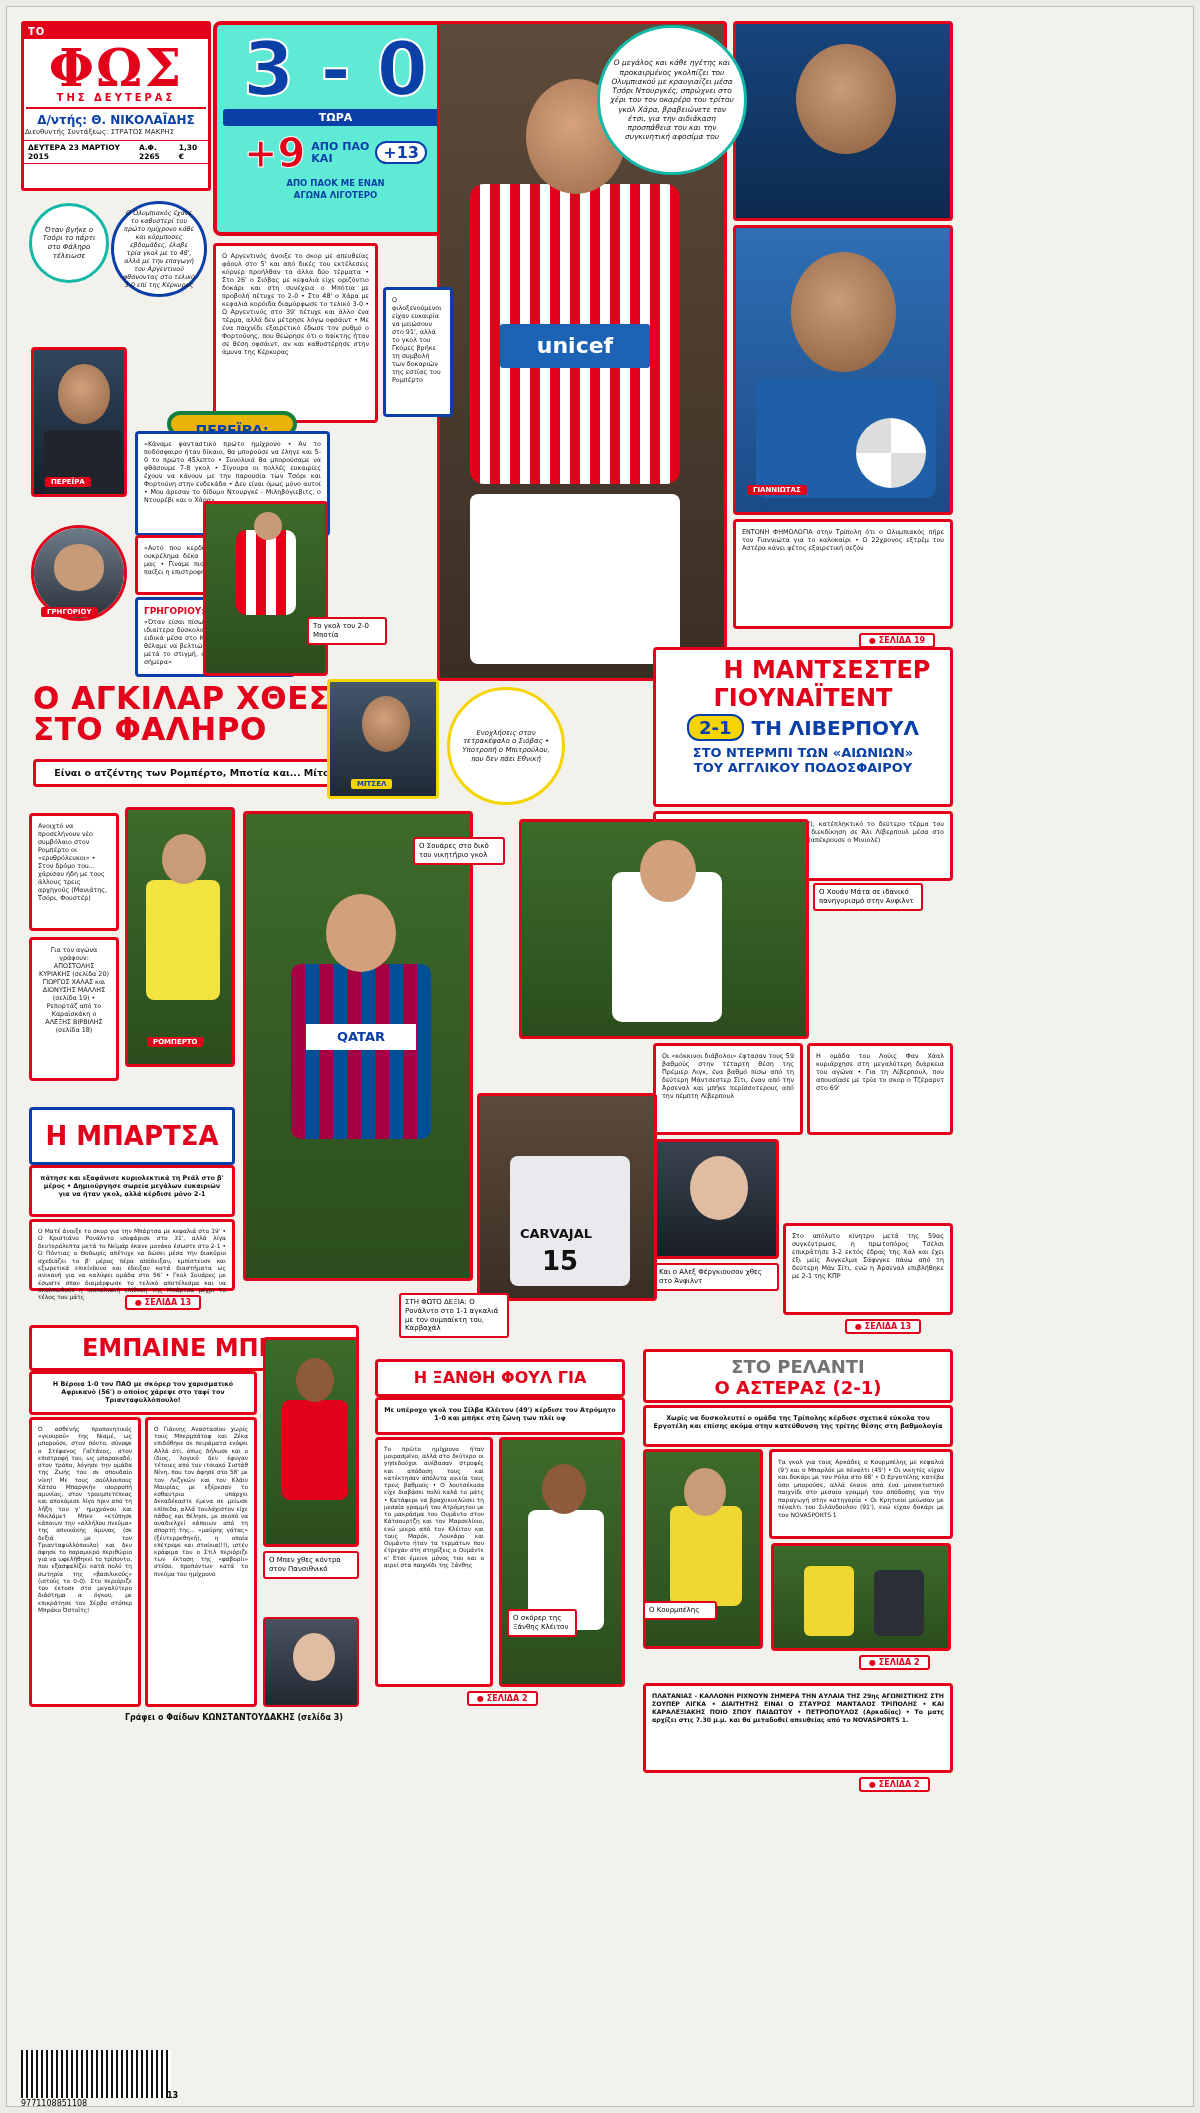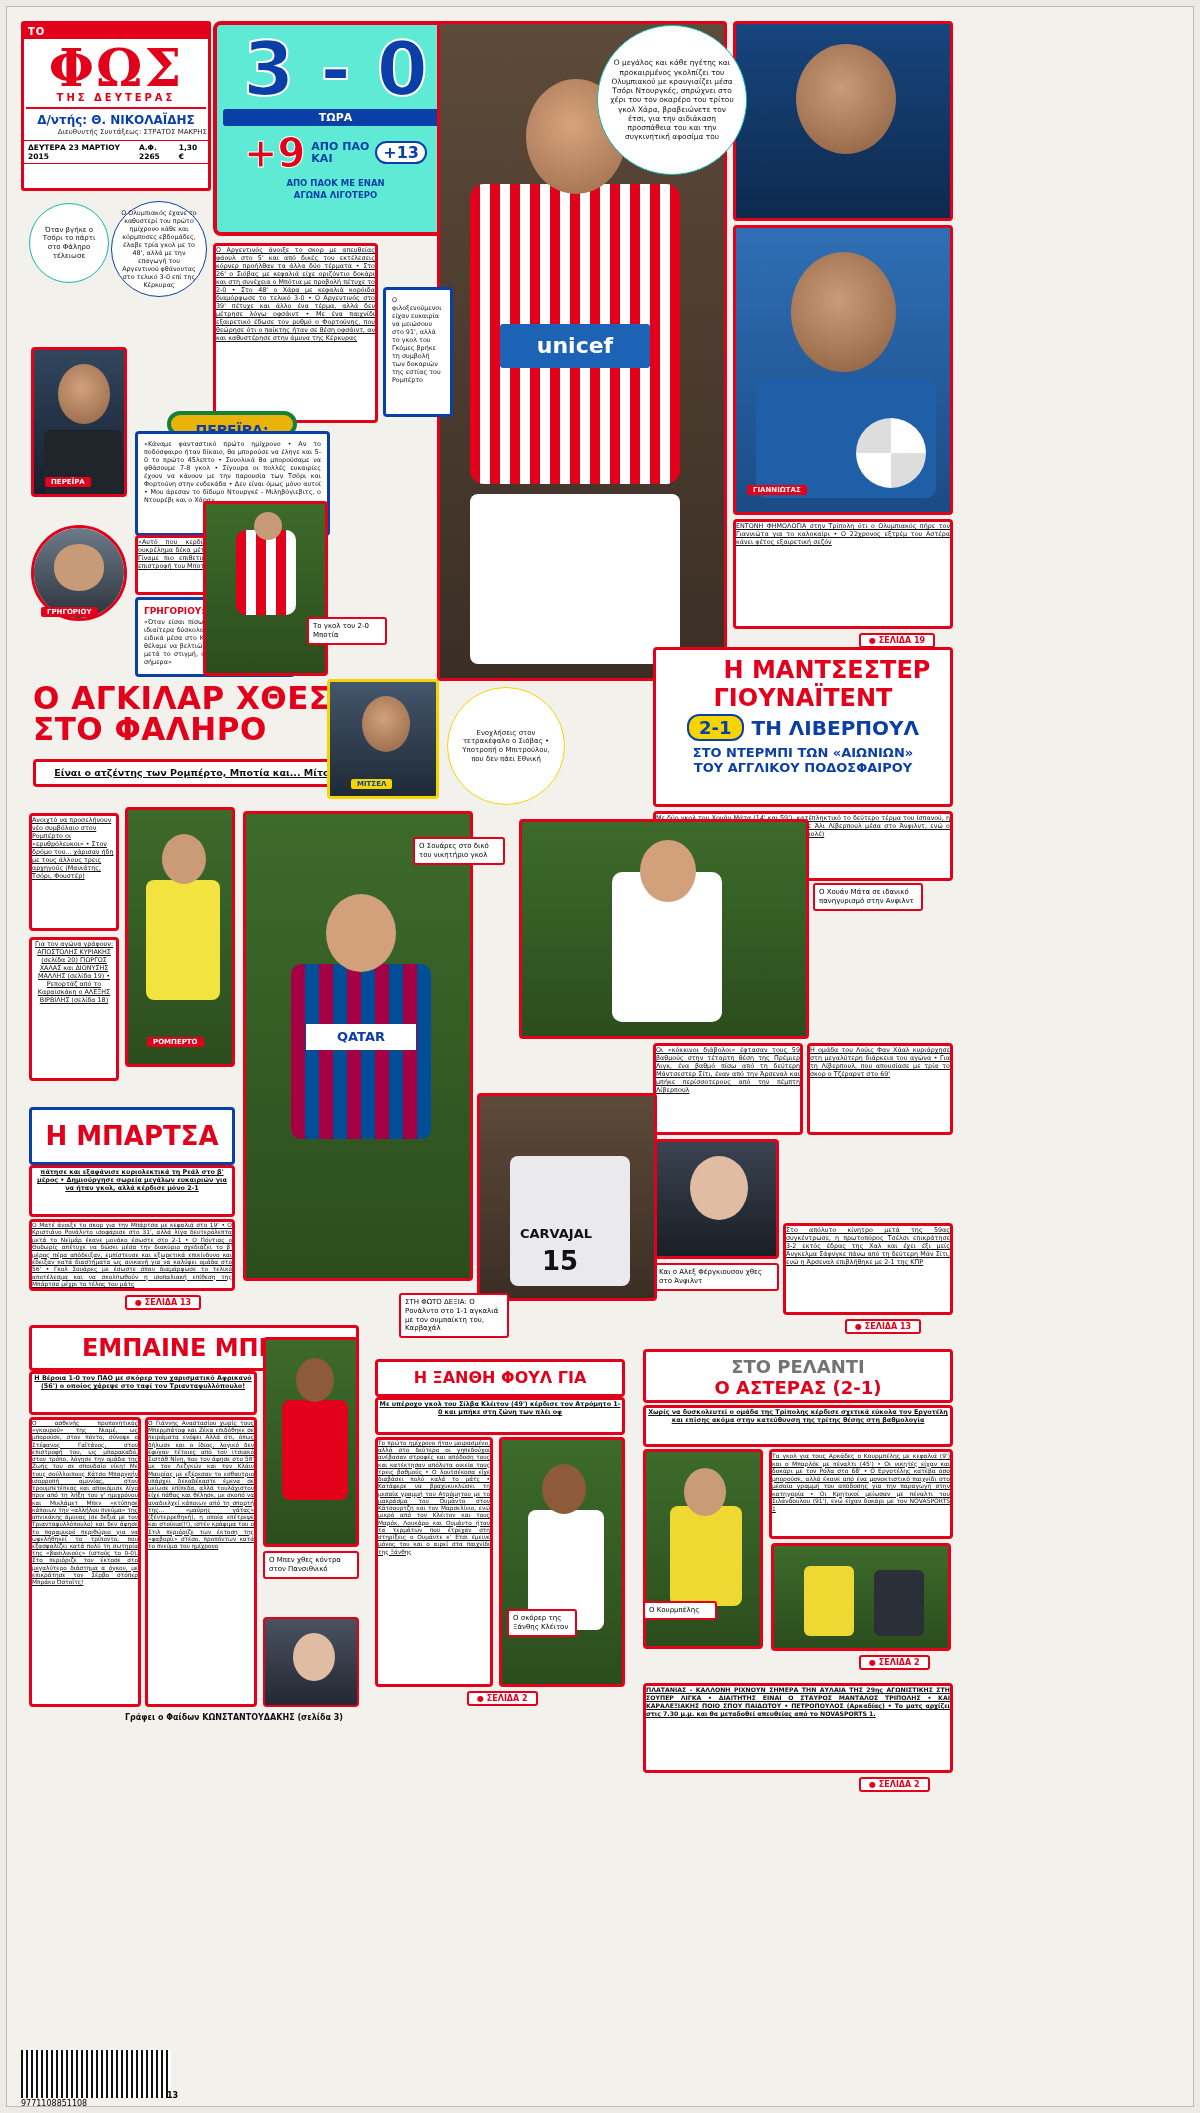--- a/index.html
+++ b/index.html
@@ -32,46 +32,46 @@
   
   .masthead { position:absolute; left:14px; top:14px; width:190px; height:170px;
     border:3px solid #e2001a; background:#fff; border-radius:3px; }
   .mh-top { background:#e2001a; color:#fff; font-weight:bold; font-size:10px;
     padding:2px 4px; letter-spacing:1px; }
   .mh-logo { color:#e2001a; font-weight:bold; font-size:52px; text-align:center;
     letter-spacing:2px; line-height:0.95; margin-top:4px; font-family:"DejaVu Serif", serif;}
   .mh-sub { text-align:center; font-size:10px; color:#e2001a; letter-spacing:3px; font-weight:bold; }
   .mh-line { border-top:2px solid #e2001a; margin:4px 2px; }
   .mh-dir { text-align:center; font-size:12px; font-weight:bold; color:#0b3fa8; }
-  .mh-meta { font-size:7px; text-align:right; color:#222; padding:1px; }
+  .mh-meta { font-size:7px; text-align:left; color:#222; padding:1px; }
   .mh-bar { display:flex; justify-content:space-between; font-size:7.5px; font-weight:bold;
     border-top:1px solid #e2001a; border-bottom:1px solid #e2001a; padding:2px 4px; margin-top:3px;}
 
   
   .score-box { position:absolute; left:206px; top:14px; width:245px; height:215px;
     border:4px solid #e2001a; background:#5eead4; border-radius:8px; }
   .score-num { text-align:center; font-size:74px; font-weight:bold; color:#0b3fa8;
     -webkit-text-stroke:2px #fff; line-height:1.05; margin-top:6px; font-family:"DejaVu Sans", sans-serif;}
   .score-strip { background:#0b3fa8; color:#fff; text-align:center; font-size:11px;
     font-weight:bold; padding:2px 0; margin:0 6px; border-radius:3px;}
   .plus9 { display:flex; align-items:center; justify-content:center; gap:6px; margin-top:4px;}
   .plus9 .big { color:#e2001a; font-size:40px; font-weight:bold; -webkit-text-stroke:1px #fff;}
   .plus9 .lbl { color:#0b3fa8; font-size:11px; font-weight:bold; line-height:1.1; text-align:left;}
   .plus13 { background:#fff; border:2px solid #0b3fa8; border-radius:12px; padding:0 6px;
     font-size:16px; font-weight:bold; color:#0b3fa8; }
   .score-foot { text-align:center; font-size:8.5px; font-weight:bold; color:#0b3fa8; margin-top:2px;}
 
   
-  .bubble { position:absolute; background:#fff; border:1px solid #14b8a6; border-radius:50%;
-    padding:10px; font-size:7.4px; line-height:1.25; color:#111; text-align:center; }
+  .bubble { position:absolute; background:#fff; border:3px solid #14b8a6; border-radius:50%;
+    padding:10px; font-size:7.4px; line-height:1.25; color:#111; text-align:center;font-style:italic; }
   .bubble.blue { border-color:#0b3fa8; }
   .bubble.yellow { border-color:#f5d400; }
 
   .redbox { position:absolute; border:3px solid #e2001a; background:#fff; border-radius:4px;
-    font-size:7.4px; line-height:1.3; color:#111;text-decoration:underline; }
+    padding:6px; font-size:7.4px; line-height:1.3; color:#111; }
   .bluebox { position:absolute; border:3px solid #0b3fa8; background:#fff; border-radius:4px;
     padding:6px; font-size:7.4px; line-height:1.3; color:#111; }
   .yellowbox { position:absolute; border:4px solid #15803d; background:#eab308; border-radius:4px;
     padding:6px; font-size:7.4px; line-height:1.3; color:#111; }
 
   .caption { position:absolute; background:#fff; border:2px solid #e2001a; border-radius:3px;
     font-size:7px; padding:3px 4px; line-height:1.25; }
   .tag { position:absolute; background:#e2001a; color:#fff; font-size:7px; font-weight:bold;
     padding:1px 6px; border-radius:2px; }
   .tag.yellow { background:#f5d400; color:#0b3fa8; }

